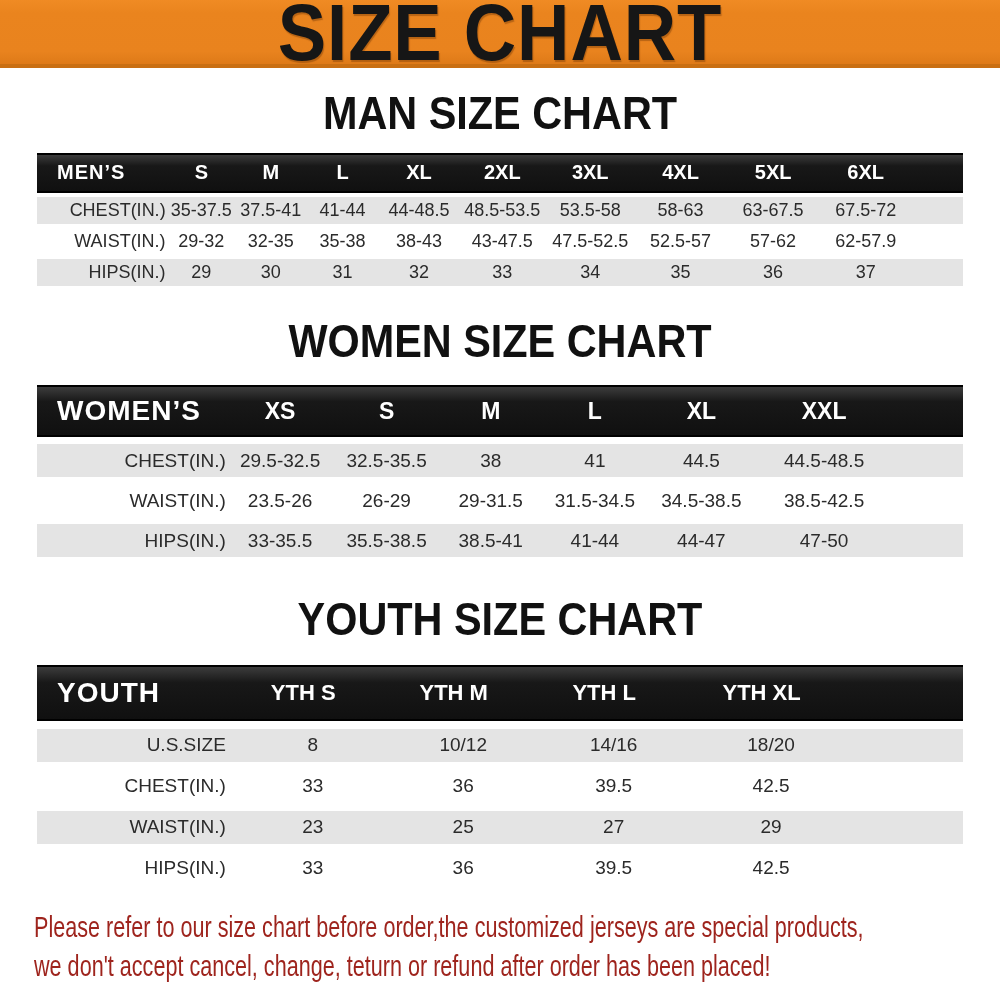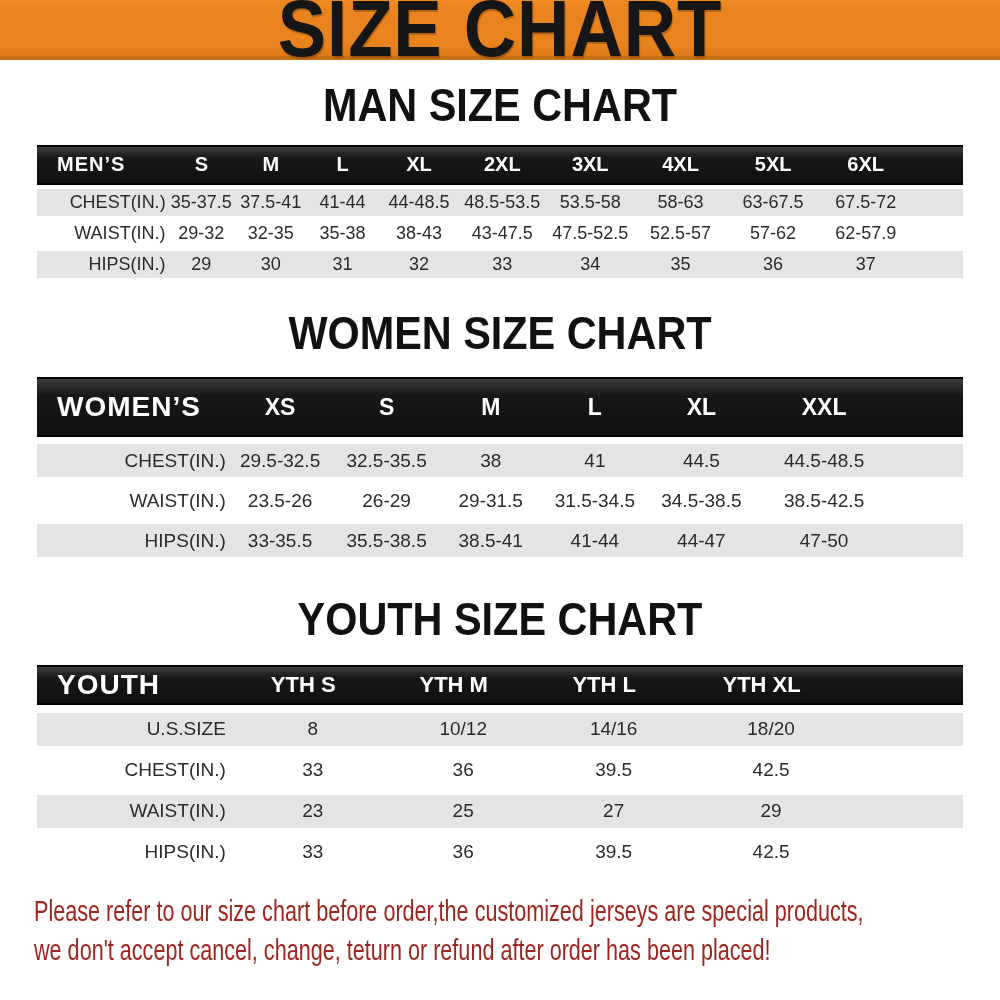--- a/index.html
+++ b/index.html
@@ -6,21 +6,21 @@
   html, body { margin: 0; padding: 0; }
   body {
     width: 1000px; height: 1000px;
     background: #ffffff;
     font-family: "Liberation Sans", "DejaVu Sans", sans-serif;
     overflow: hidden;
   }
 
   
   .banner {
-    height: 60px;
+    height: 68px;
     background: linear-gradient(180deg, #f08b24 0%, #ea841e 20%, #e9831e 80%, #de7a18 100%);
     border-bottom: 4px solid #c96f12;
     display: flex; align-items: center; justify-content: center;
   }
   .banner h1 {
     margin: 0;
     font-size: 78px; line-height: 1;
     font-weight: 700; color: #161616;
     letter-spacing: 1px;
     transform: scale(0.93, 1.02);
@@ -54,22 +54,22 @@
 
   .size-table thead th {
     background: linear-gradient(180deg, #3c3c3c 0%, #181818 30%, #101010 100%);
     color: #ffffff;
     font-weight: 700;
     white-space: nowrap;
     border-top: 2px solid #000;
     border-bottom: 2px solid #000;
   }
   #men-table   thead th { height: 40px; font-size: 20px; }
-  #women-table thead th { height: 60px; font-size: 23px; }
-  #youth-table thead th { height: 40px; font-size: 22px; }
+  #women-table thead th { height: 52px; font-size: 23px; }
+  #youth-table thead th { height: 56px; font-size: 22px; }
 
   .size-table thead th.corner-label {
     text-align: left; padding-left: 20px;
     font-size: 27px; letter-spacing: 1px;
   }
   #women-table thead th.corner-label,
   #youth-table thead th.corner-label { font-size: 28px; }
 
   .size-table td {
     text-align: center;

